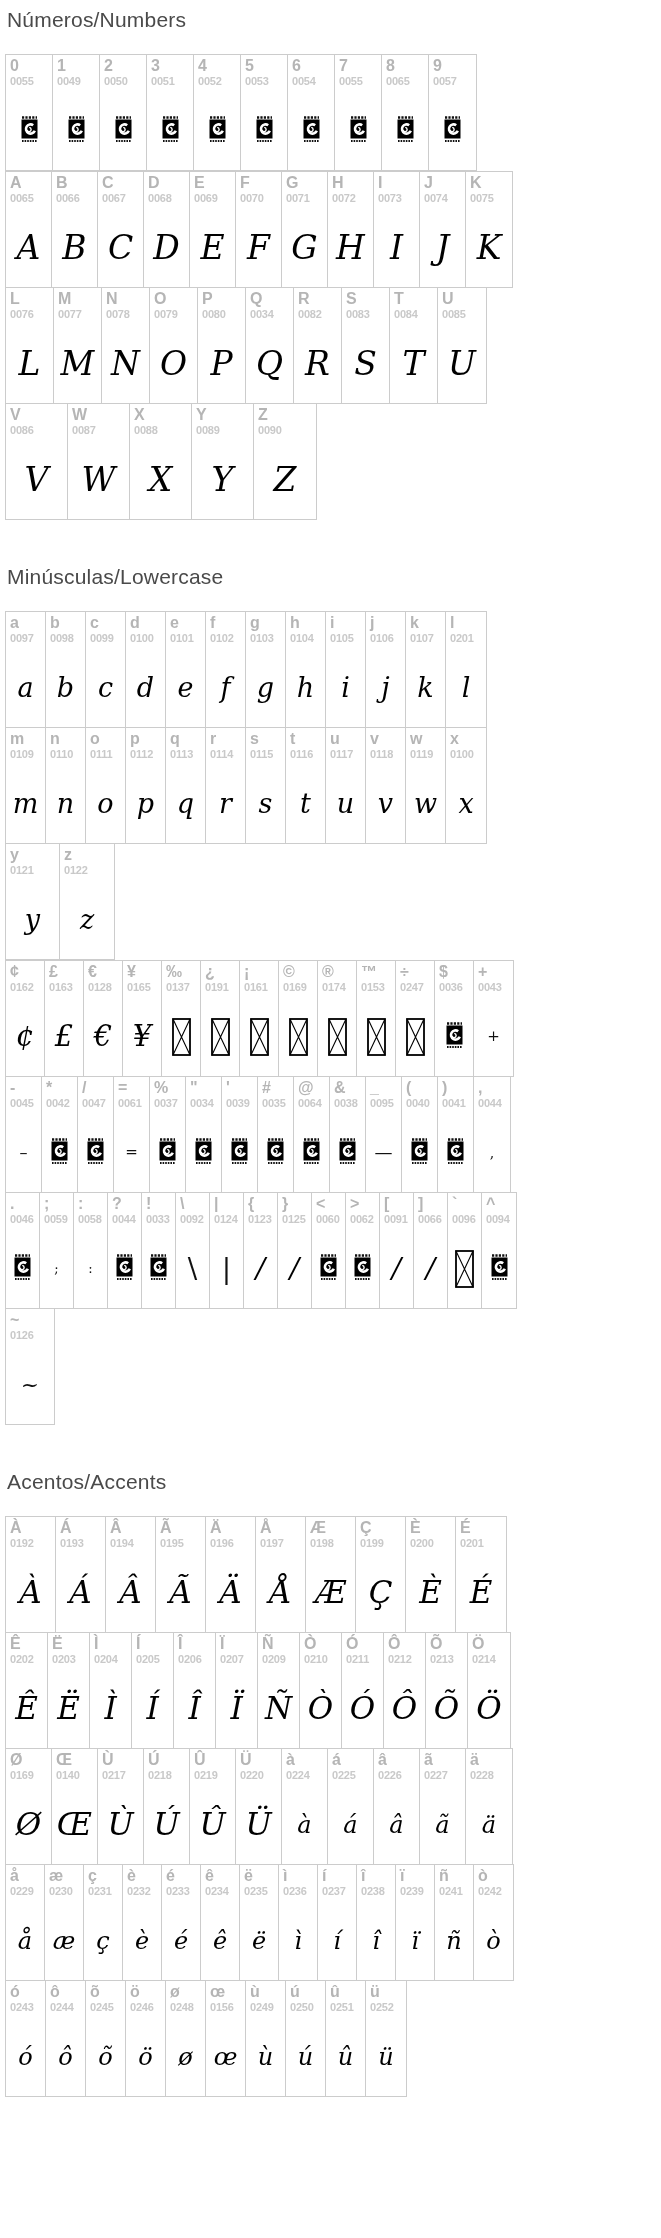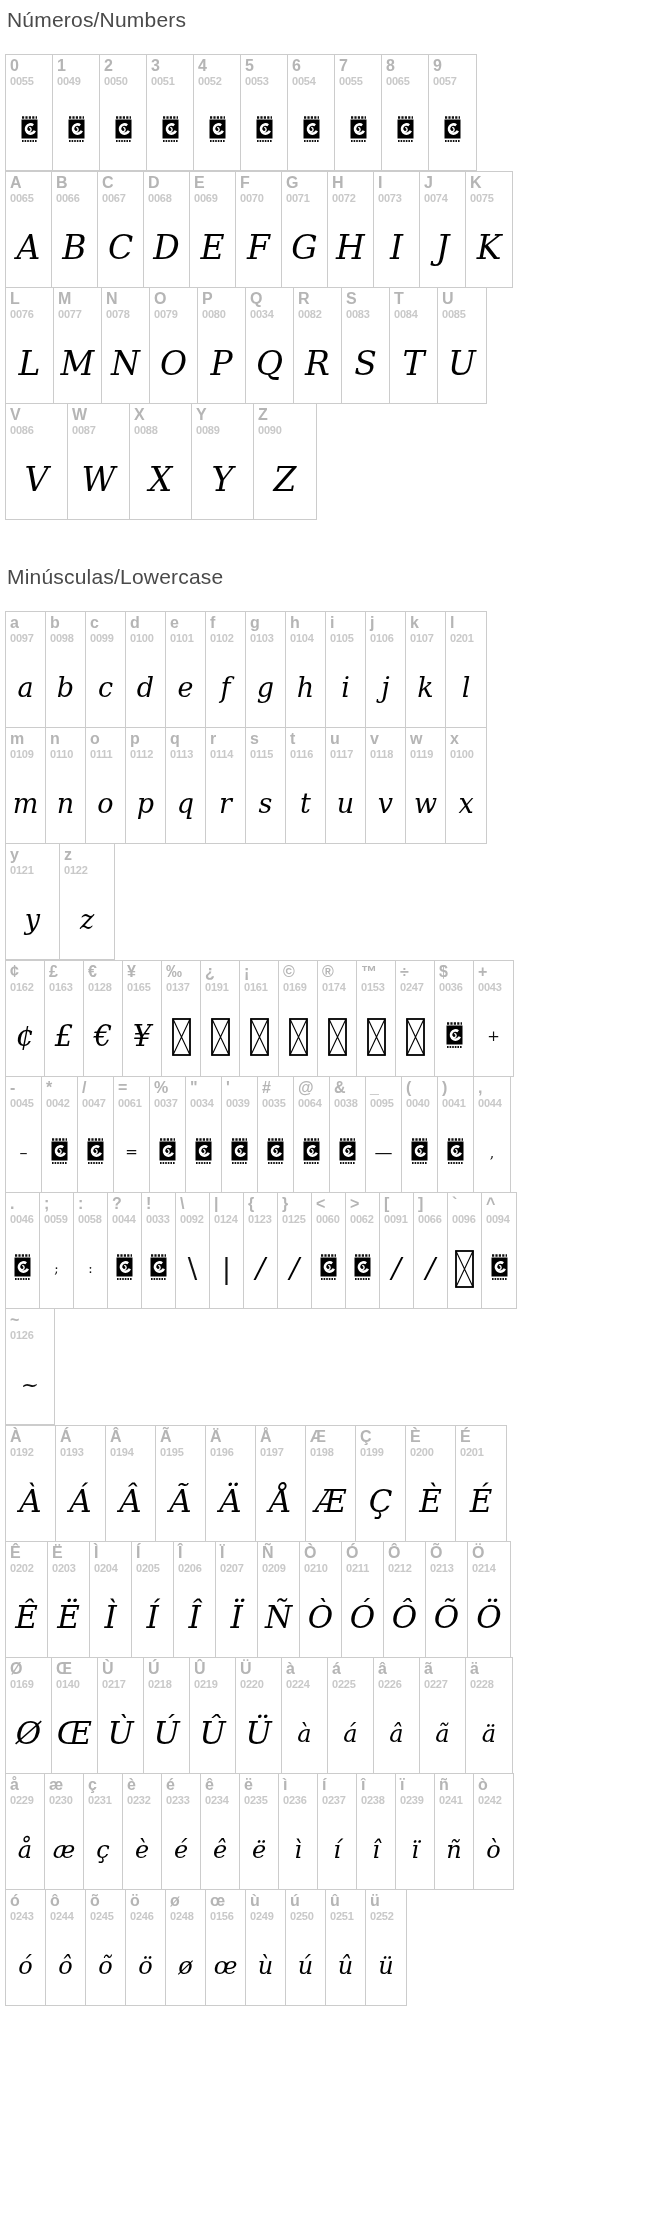--- a/index.html
+++ b/index.html
@@ -1196,20 +1196,21 @@
               <span class="char-code">0126</span>
             </div>
             <div class="glyph">
               <span class="g-plain" style="font-size: 22px;">~</span>
             </div>
           </div>
         </div>
       </div>
     </div>
     <div class="section">
+      <div class="section-title">Acentos/Accents</div>
       <div class="rowwrap">
         <div class="row">
           <div class="cell" style="width: 50px;">
             <div class="labels">
               <span class="char-label">À</span>
               <span class="char-code">0192</span>
             </div>
             <div class="glyph">
               <span class="g-script" style="font-size: 31px;">À</span>
             </div>

